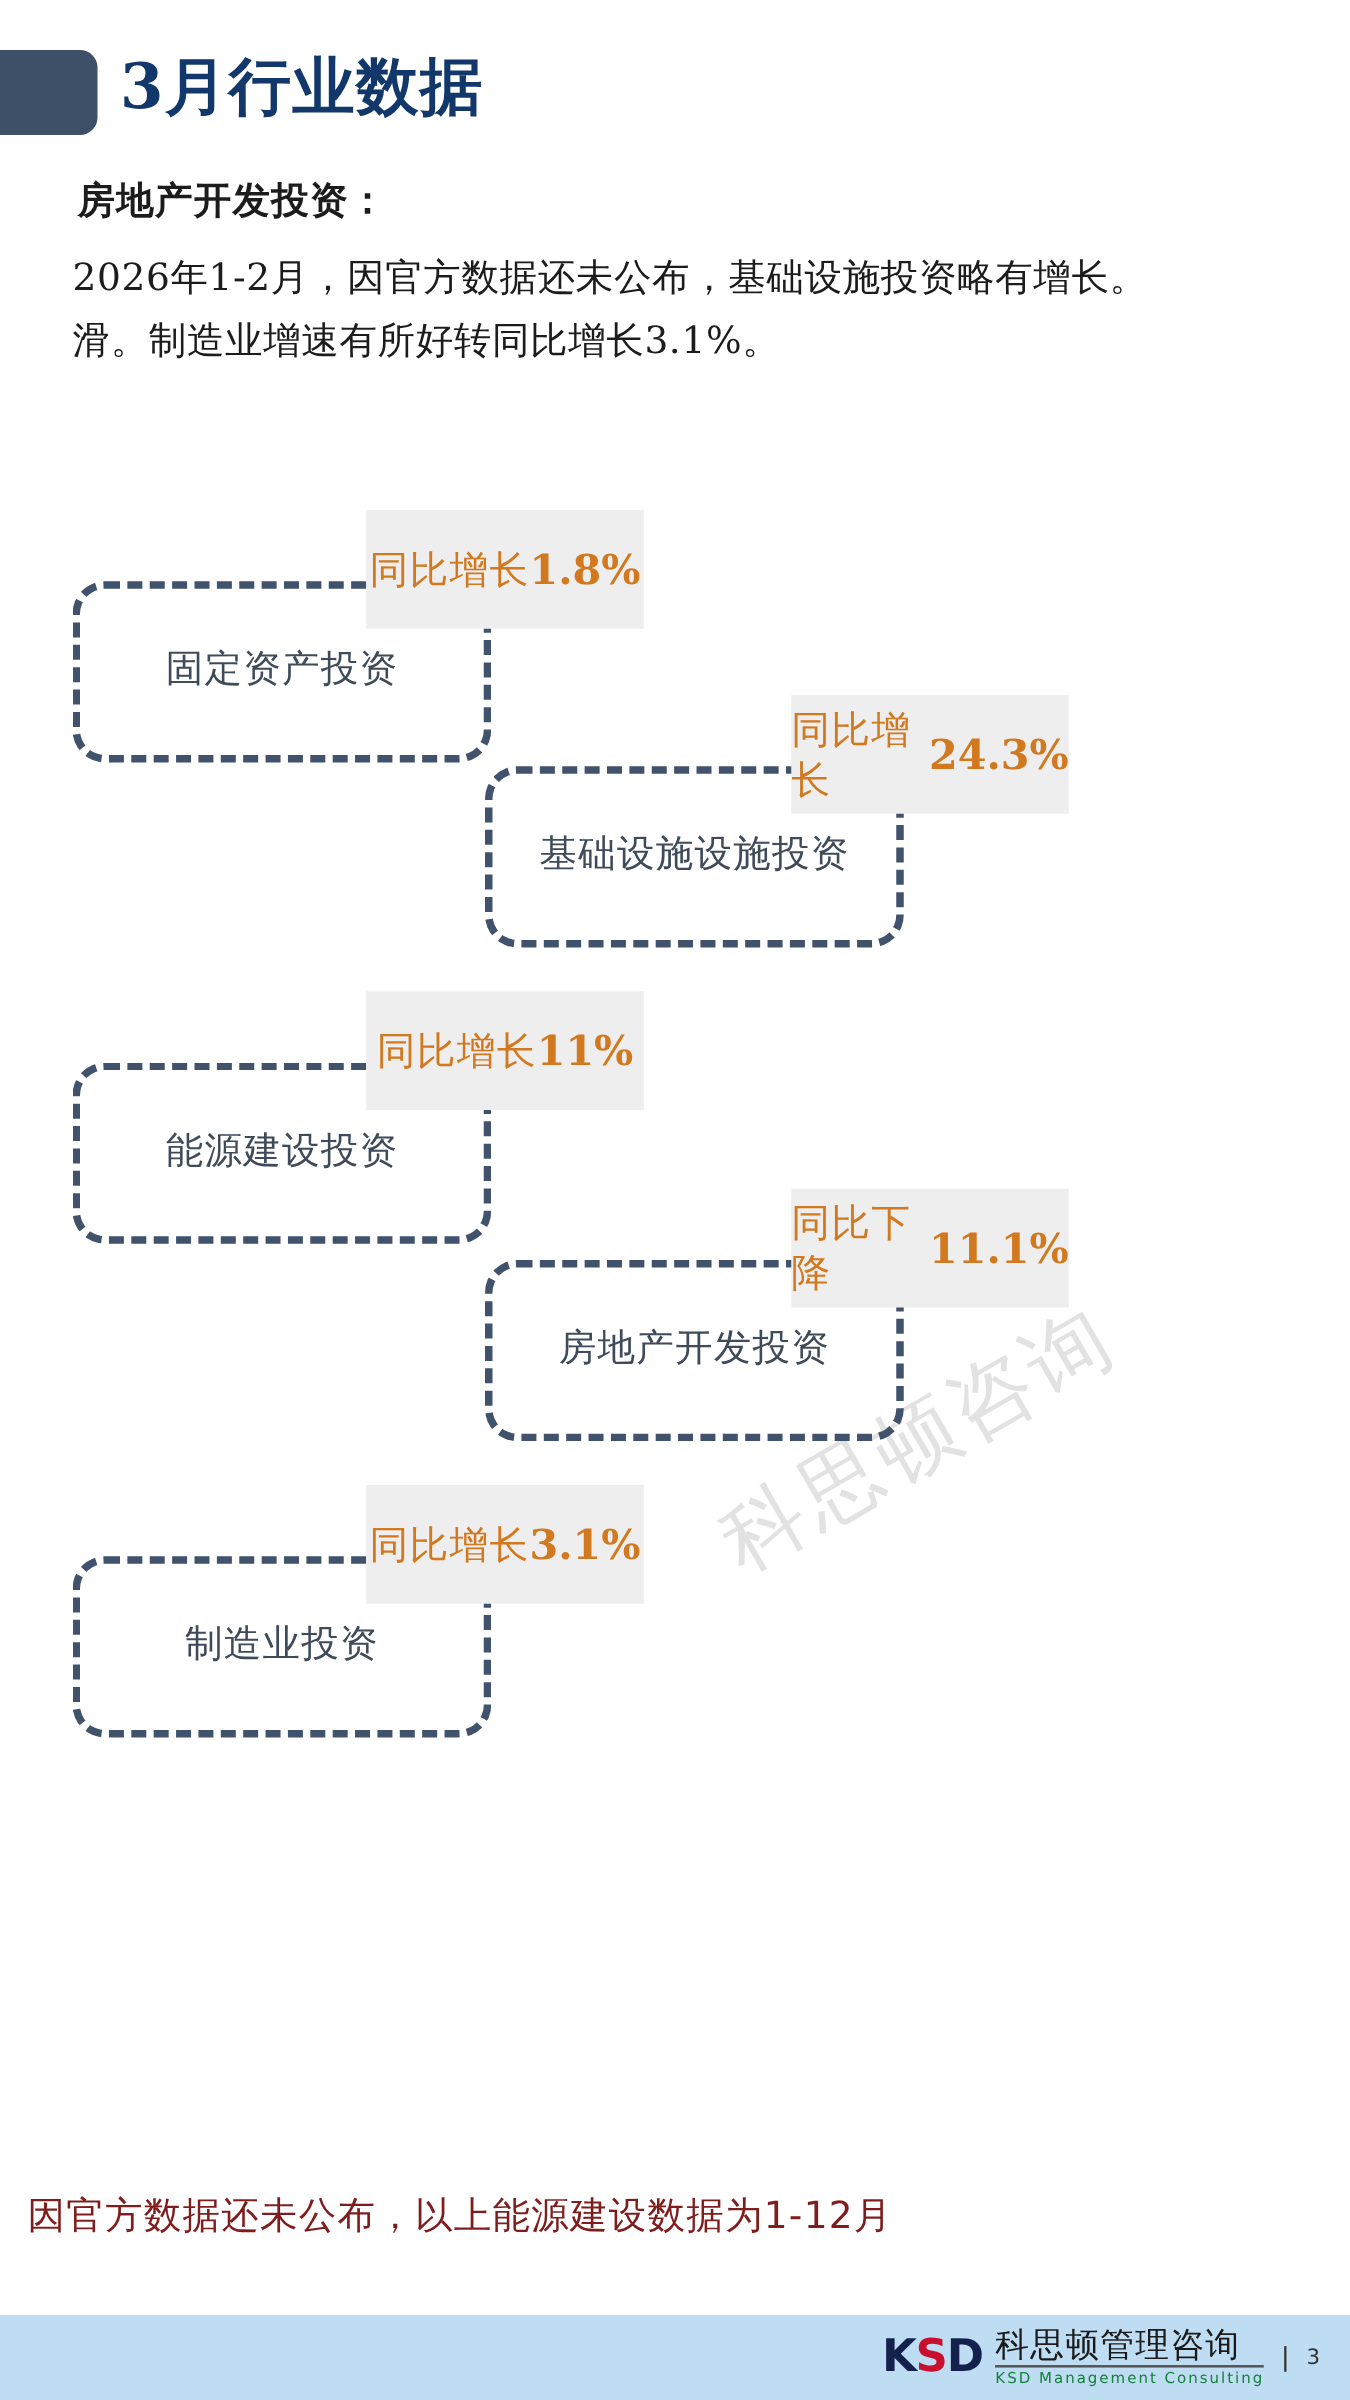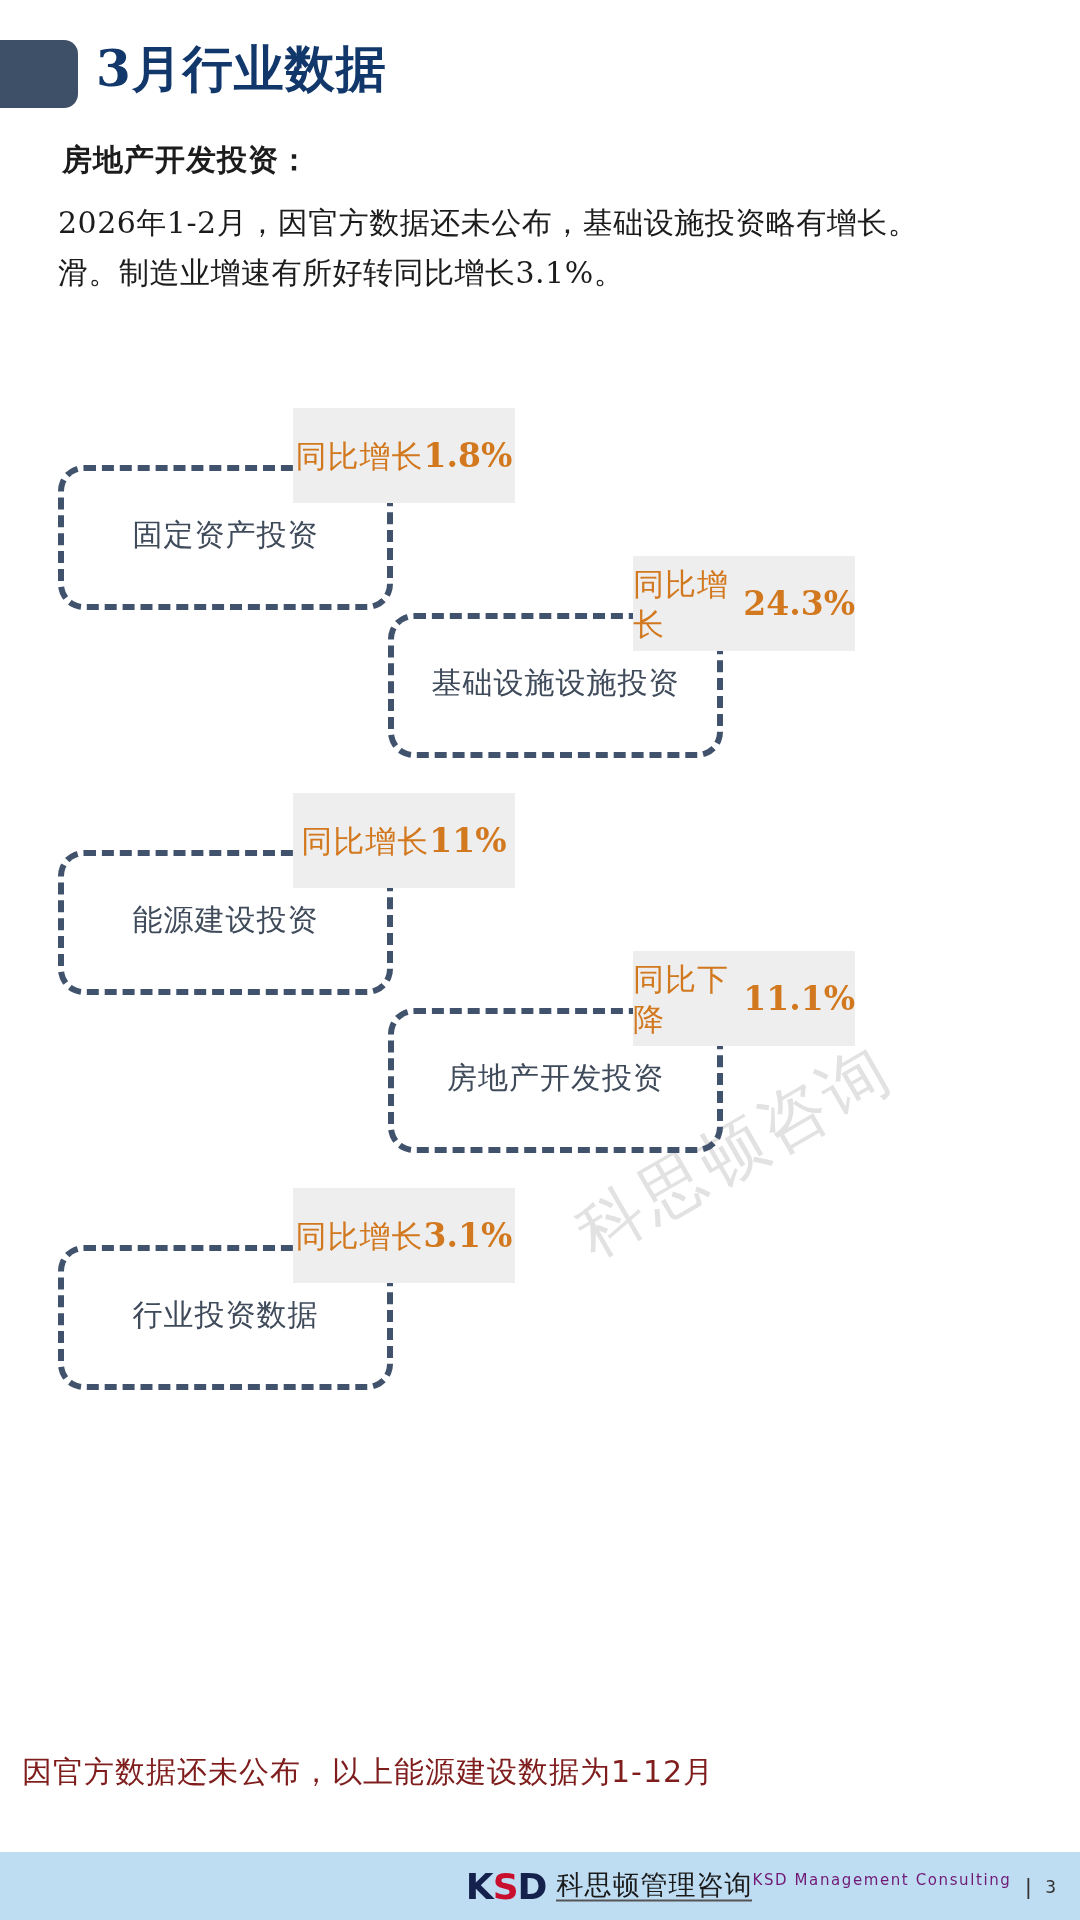--- a/index.html
+++ b/index.html
@@ -96,29 +96,29 @@
     display:flex;align-items:center;gap:10px;
   }
   .ksd-mark{
     font-family:"DejaVu Sans","Liberation Sans",sans-serif;
     font-weight:bold;font-size:36px;letter-spacing:-1px;
     display:flex;align-items:center;
   }
   .ksd-k{color:#14214d;}
   .ksd-s{color:#c8102e;}
   .ksd-d{color:#14214d;}
-  .ksd-words{display:flex;flex-direction:row;line-height:1.05;}
+  .ksd-words{display:flex;flex-direction:column;line-height:1.05;}
   .ksd-cn{
     font-family:"DejaVu Sans","Liberation Sans",sans-serif;
     font-size:27px;color:#1a1a1a;letter-spacing:1px;
     border-bottom:2px solid #555;padding-bottom:1px;
   }
   .ksd-en{
     font-family:"DejaVu Sans","Liberation Sans",sans-serif;
-    font-size:15px;color:#701a75;letter-spacing:1.6px;padding-top:2px;
+    font-size:12px;color:#15803d;letter-spacing:1.6px;padding-top:2px;
   }
   .footer-div{color:#333;font-size:22px;padding:0 4px;}
   .footer-page{
     font-family:"DejaVu Sans","Liberation Sans",sans-serif;
     font-size:17px;color:#333;
   }
 </style>
 </head>
 <body>
 
@@ -173,21 +173,21 @@
       <div class="lbl">房地产开发投资</div>
     </div>
     <div class="callout" style="left:633px;top:551px;width:222px;height:95px;">
       <div class="ctitle">同比下降</div>
       <div class="cval">11.1%</div>
     </div>
   </div>
 
   <div class="row">
     <div class="dashbox" style="left:58px;top:845px;width:335px;height:145px;">
-      <div class="lbl">行业投资数据</div>
+      <div class="lbl">制造业投资</div>
     </div>
     <div class="callout" style="left:293px;top:788px;width:222px;height:95px;">
       <div class="ctitle">同比增长</div>
       <div class="cval">3.1%</div>
     </div>
   </div>
 
 </div>
 
 <div class="note">因官方数据还未公布，以上能源建设数据为1-12月</div>

